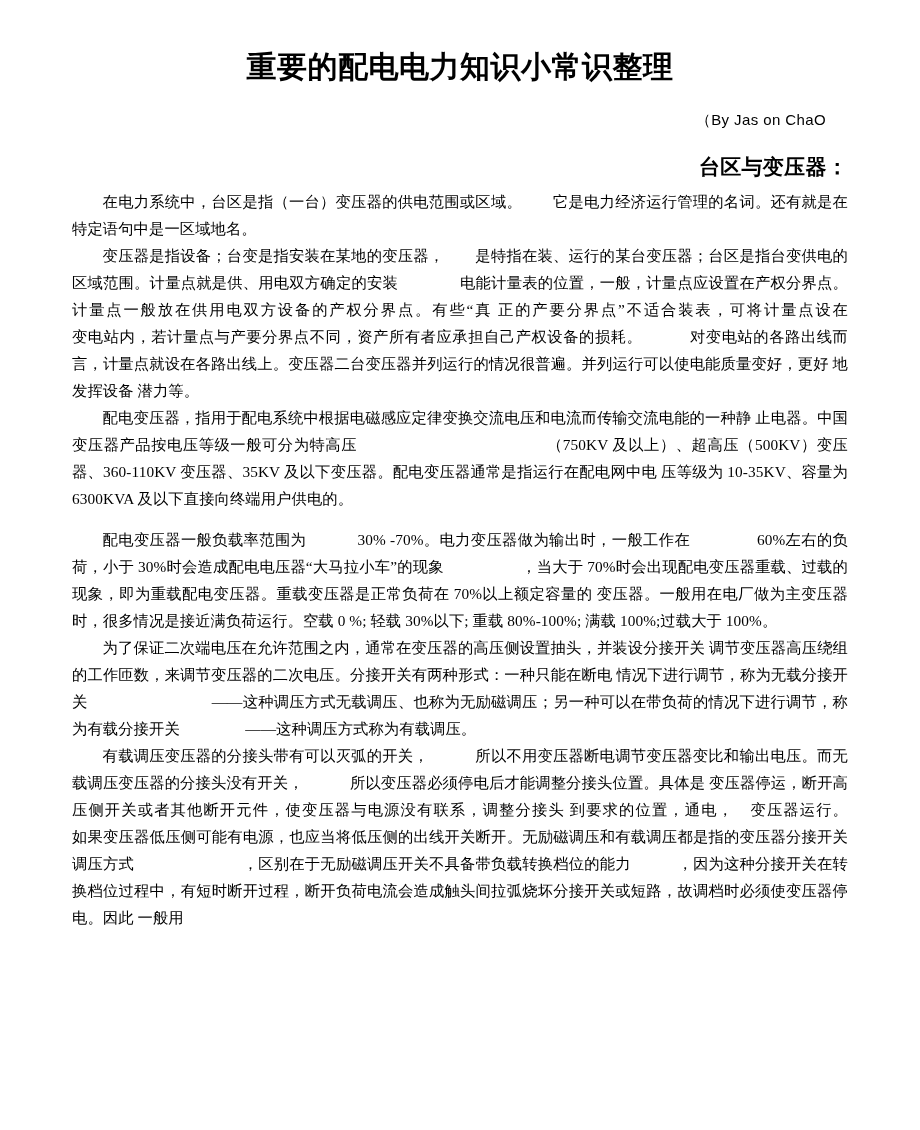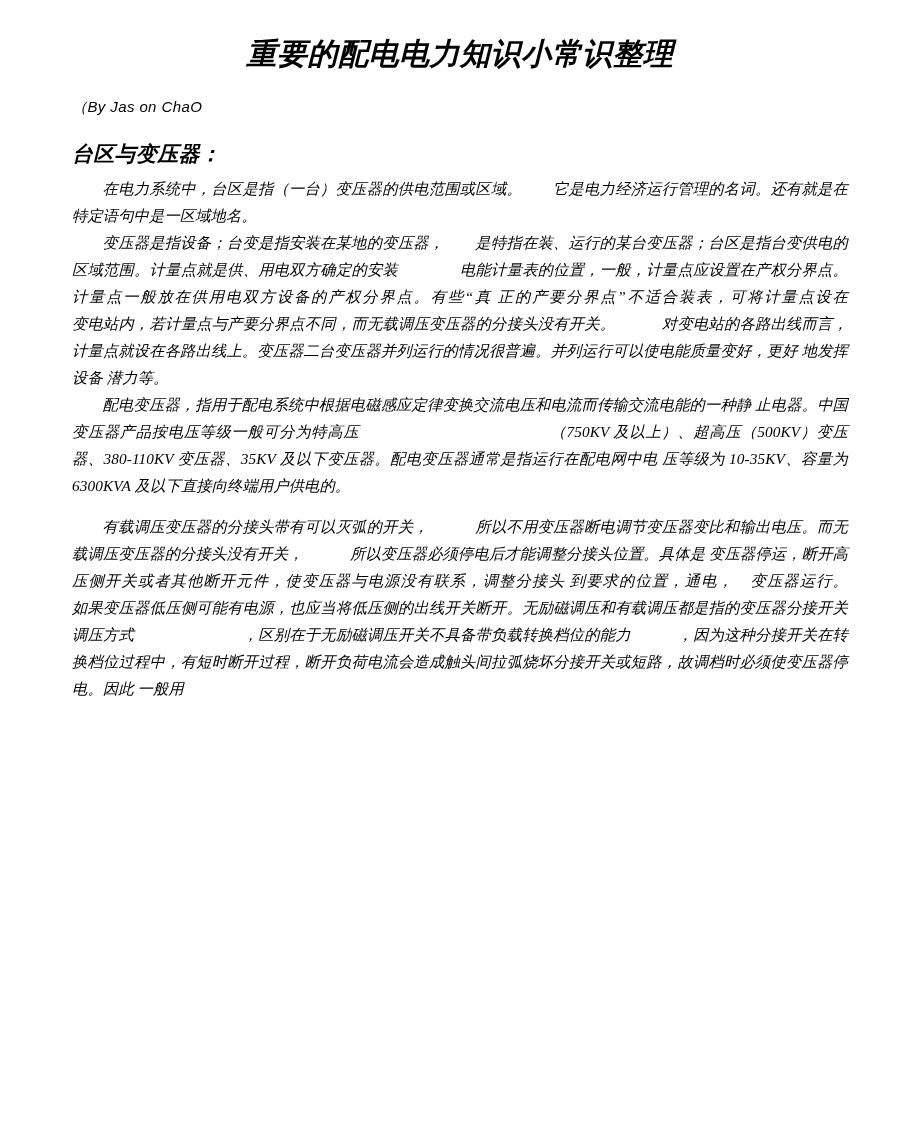--- a/index.html
+++ b/index.html
@@ -12,46 +12,46 @@
     height: 1130px;
     font-family: "Liberation Serif", "DejaVu Serif", serif;
     color: #000000;
     overflow: hidden;
   }
   .page {
     position: relative;
     width: 920px;
     height: 1130px;
     box-sizing: border-box;
-    padding: 28px 72px 10px 72px;
-    font-style: italic;
+    padding: 41px 72px 10px 72px;
   }
   .doc-title {
     font-family: "Liberation Sans", sans-serif;
     font-weight: bold;
     font-size: 30px;
     line-height: 40px;
     text-align: center;
     letter-spacing: 0.5px;
     margin: 6px 0 0 0;
   }
   .byline {
     font-family: "Liberation Sans", sans-serif;
     font-size: 15px;
-    text-align: left;
+    text-align: right;
     margin: 24px 22px 0 0;
     letter-spacing: 0.4px;
   }
   h2.section {
     font-family: "Liberation Sans", sans-serif;
     font-weight: bold;
     font-size: 21px;
     line-height: 30px;
     margin: 22px 0 6px 0;
     letter-spacing: 0.3px;
+    text-align: right;
   }
   p.para {
     font-size: 15.3px;
     line-height: 27px;
     margin: 0;
     text-align: justify;
     text-justify: inter-ideograph;
     letter-spacing: 0.1px;
   }
   p.indent {
@@ -66,20 +66,22 @@
 
 <div class="page">
 
   <h1 class="doc-title">重要的配电电力知识小常识整理</h1>
 
   <div class="byline">（By Jas on ChaO</div>
 
   <h2 class="section">台区与变压器：</h2>
 
   <p class="para indent">在电力系统中，台区是指（一台）变压器的供电范围或区域。　　它是电力经济运行管理的名词。还有就是在特定语句中是一区域地名。</p>
-  <p class="para indent">变压器是指设备；台变是指安装在某地的变压器，　　是特指在装、运行的某台变压器；台区是指台变供电的区域范围。计量点就是供、用电双方确定的安装　　　　电能计量表的位置，一般，计量点应设置在产权分界点。计量点一般放在供用电双方设备的产权分界点。有些“真 正的产要分界点”不适合装表，可将计量点设在　　　　　　　　　　变电站内，若计量点与产要分界点不同，而无载调压变压器的分接头没有开关。　　　对变电站的各路出线而言，计量点就设在各路出线上。变压器二台变压器并列运行的情况很普遍。并列运行可以使电能质量变好，更好 地发挥设备 潜力等。</p>
+  <p class="para indent">变压器是指设备；台变是指安装在某地的变压器，　　是特指在装、运行的某台变压器；台区是指台变供电的区域范围。计量点就是供、用电双方确定的安装　　　　电能计量表的位置，一般，计量点应设置在产权分界点。计量点一般放在供用电双方设备的产权分界点。有些“真 正的产要分界点”不适合装表，可将计量点设在　　　　　　　　　　变电站内，若计量点与产要分界点不同，资产所有者应承担自己产权设备的损耗。　　　对变电站的各路出线而言，计量点就设在各路出线上。变压器二台变压器并列运行的情况很普遍。并列运行可以使电能质量变好，更好 地发挥设备 潜力等。</p>
 
 
-  <p class="para indent">配电变压器，指用于配电系统中根据电磁感应定律变换交流电压和电流而传输交流电能的一种静 止电器。中国变压器产品按电压等级一般可分为特高压　　　　　　　　　　　　（750KV 及以上）、超高压（500KV）变压器、380-110KV 变压器、35KV 及以下变压器。配电变压器通常是指运行在配电网中电 压等级为 10-35KV、容量为 6300KVA 及以下直接向终端用户供电的。</p>
+  <p class="para indent">配电变压器，指用于配电系统中根据电磁感应定律变换交流电压和电流而传输交流电能的一种静 止电器。中国变压器产品按电压等级一般可分为特高压　　　　　　　　　　　　（750KV 及以上）、超高压（500KV）变压器、360-110KV 变压器、35KV 及以下变压器。配电变压器通常是指运行在配电网中电 压等级为 10-35KV、容量为 6300KVA 及以下直接向终端用户供电的。</p>
   <div class="gap"></div>
+  <p class="para indent">配电变压器一般负载率范围为　　　 30% -70%。电力变压器做为输出时，一般工作在　　　　 60%左右的负荷，小于 30%时会造成配电电压器“大马拉小车”的现象　　　　　，当大于 70%时会出现配电变压器重载、过载的现象，即为重载配电变压器。重载变压器是正常负荷在 70%以上额定容量的 变压器。一般用在电厂做为主变压器时，很多情况是接近满负荷运行。空载 0 %; 轻载 30%以下; 重载 80%-100%; 满载 100%;过载大于 100%。</p>
+  <p class="para indent">为了保证二次端电压在允许范围之内，通常在变压器的高压侧设置抽头，并装设分接开关 调节变压器高压绕组的工作匝数，来调节变压器的二次电压。分接开关有两种形式：一种只能在断电 情况下进行调节，称为无载分接开关　　　　　　　　——这种调压方式无载调压、也称为无励磁调压；另一种可以在带负荷的情况下进行调节，称为有载分接开关　　　　 ——这种调压方式称为有载调压。</p>
   <p class="para indent">有载调压变压器的分接头带有可以灭弧的开关，　　　所以不用变压器断电调节变压器变比和输出电压。而无载调压变压器的分接头没有开关，　　　所以变压器必须停电后才能调整分接头位置。具体是 变压器停运，断开高压侧开关或者其他断开元件，使变压器与电源没有联系，调整分接头 到要求的位置，通电，　变压器运行。　　　　　　　　　　　　如果变压器低压侧可能有电源，也应当将低压侧的出线开关断开。无励磁调压和有载调压都是指的变压器分接开关调压方式　　　　　　　，区别在于无励磁调压开关不具备带负载转换档位的能力　　　，因为这种分接开关在转换档位过程中，有短时断开过程，断开负荷电流会造成触头间拉弧烧坏分接开关或短路，故调档时必须使变压器停电。因此 一般用</p>
 
 </div>
 
 </body></html>

